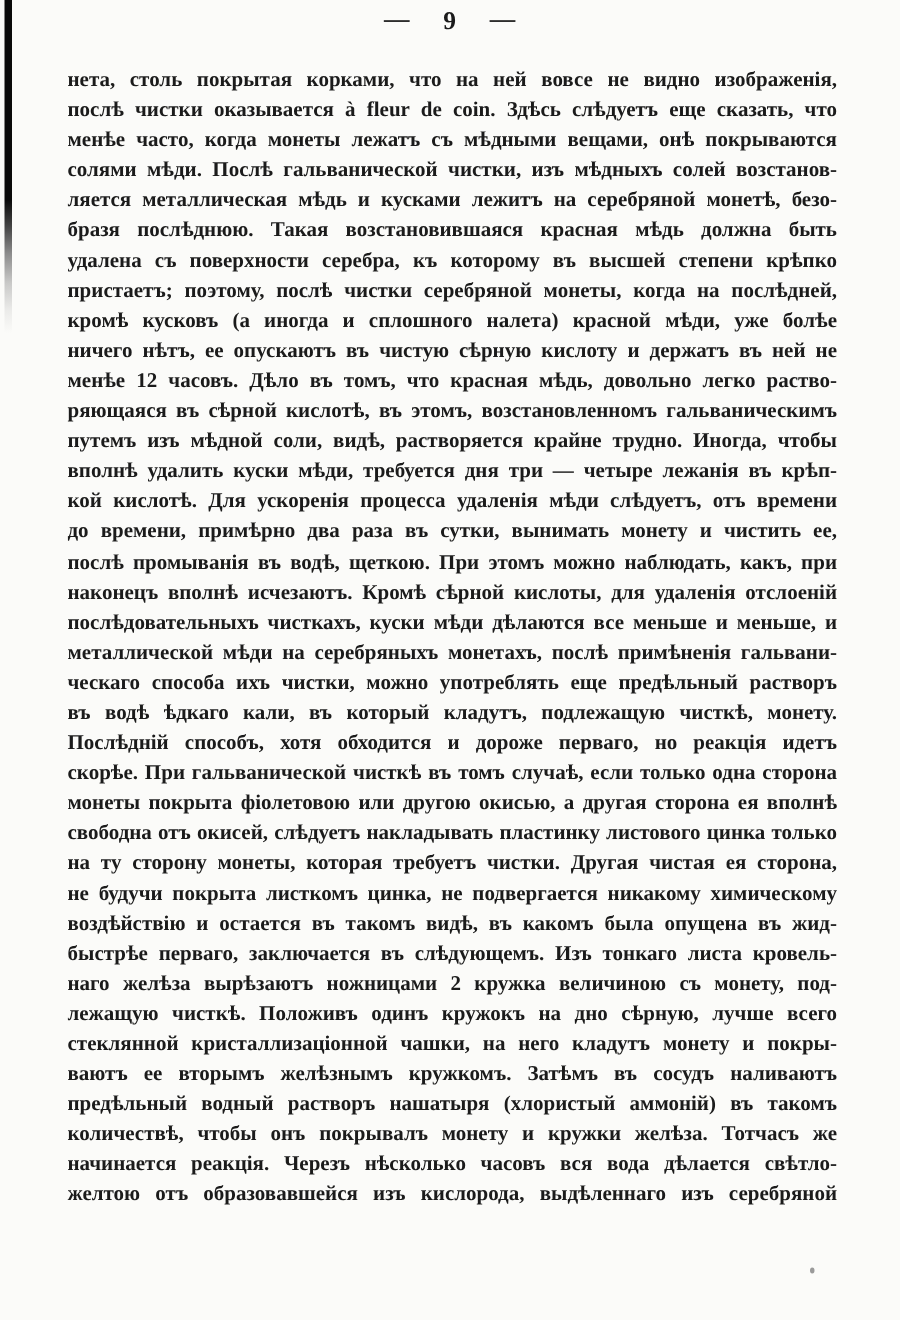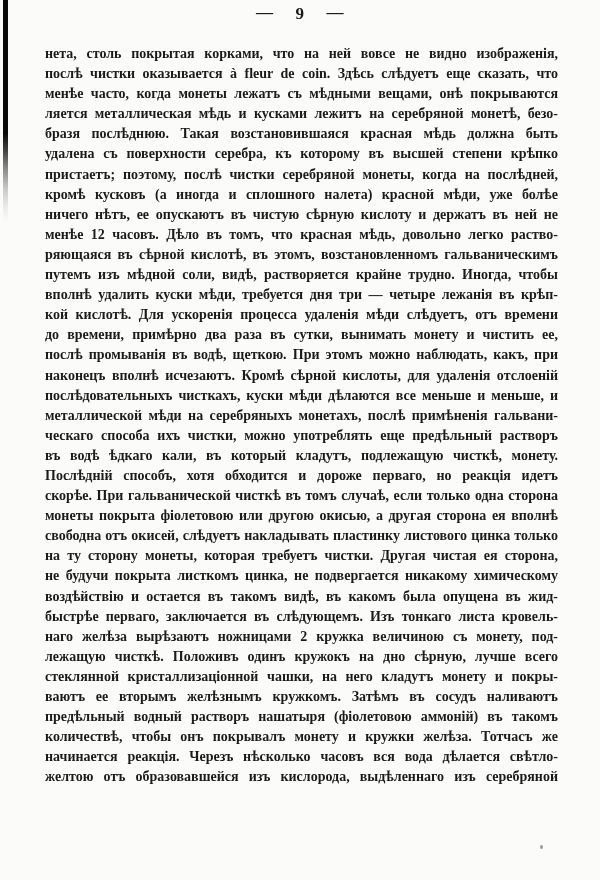--- a/index.html
+++ b/index.html
@@ -81,20 +81,21 @@
 
   <div class="header">
     <span class="dash">—</span><span>9</span><span class="dash">—</span>
   </div>
 
   <div class="text-block">
 
   <div class="line">нета, столь покрытая корками, что на ней вовсе не видно изображенія,</div>
       <div class="line">послѣ чистки оказывается à fleur de coin. Здѣсь слѣдуетъ еще сказать, что</div>
       <div class="line">менѣе часто, когда монеты лежатъ съ мѣдными вещами, онѣ покрываются</div>
+      <div class="line">солями мѣди. Послѣ гальванической чистки, изъ мѣдныхъ солей возстанов-</div>
       <div class="line">ляется металлическая мѣдь и кусками лежитъ на серебряной монетѣ, безо-</div>
       <div class="line">бразя послѣднюю. Такая возстановившаяся красная мѣдь должна быть</div>
       <div class="line">удалена съ поверхности серебра, къ которому въ высшей степени крѣпко</div>
       <div class="line">пристаетъ; поэтому, послѣ чистки серебряной монеты, когда на послѣдней,</div>
       <div class="line">кромѣ кусковъ (а иногда и сплошного налета) красной мѣди, уже болѣе</div>
       <div class="line">ничего нѣтъ, ее опускаютъ въ чистую сѣрную кислоту и держатъ въ ней не</div>
       <div class="line">менѣе 12 часовъ. Дѣло въ томъ, что красная мѣдь, довольно легко раство-</div>
       <div class="line">ряющаяся въ сѣрной кислотѣ, въ этомъ, возстановленномъ гальваническимъ</div>
       <div class="line">путемъ изъ мѣдной соли, видѣ, растворяется крайне трудно. Иногда, чтобы</div>
       <div class="line">вполнѣ удалить куски мѣди, требуется дня три — четыре лежанія въ крѣп-</div>
@@ -111,21 +112,21 @@
       <div class="line">монеты покрыта фіолетовою или другою окисью, а другая сторона ея вполнѣ</div>
       <div class="line">свободна отъ окисей, слѣдуетъ накладывать пластинку листового цинка только</div>
       <div class="line">на ту сторону монеты, которая требуетъ чистки. Другая чистая ея сторона,</div>
       <div class="line">не будучи покрыта листкомъ цинка, не подвергается никакому химическому</div>
       <div class="line">воздѣйствію и остается въ такомъ видѣ, въ какомъ была опущена въ жид-</div>
       <div class="line">быстрѣе перваго, заключается въ слѣдующемъ. Изъ тонкаго листа кровель-</div>
       <div class="line">наго желѣза вырѣзаютъ ножницами 2 кружка величиною съ монету, под-</div>
       <div class="line">лежащую чисткѣ. Положивъ одинъ кружокъ на дно сѣрную, лучше всего</div>
       <div class="line">стеклянной кристаллизаціонной чашки, на него кладутъ монету и покры-</div>
       <div class="line">ваютъ ее вторымъ желѣзнымъ кружкомъ. Затѣмъ въ сосудъ наливаютъ</div>
-      <div class="line">предѣльный водный растворъ нашатыря (фіолетовою аммоній) въ такомъ</div>
+      <div class="line">предѣльный водный растворъ нашатыря (хлористый аммоній) въ такомъ</div>
       <div class="line">количествѣ, чтобы онъ покрывалъ монету и кружки желѣза. Тотчасъ же</div>
       <div class="line">начинается реакція. Черезъ нѣсколько часовъ вся вода дѣлается свѣтло-</div>
       <div class="line">желтою отъ образовавшейся изъ кислорода, выдѣленнаго изъ серебряной</div>
     </div>
 
   <div class="speck"></div>
 
 </div>
 
 </body></html>

